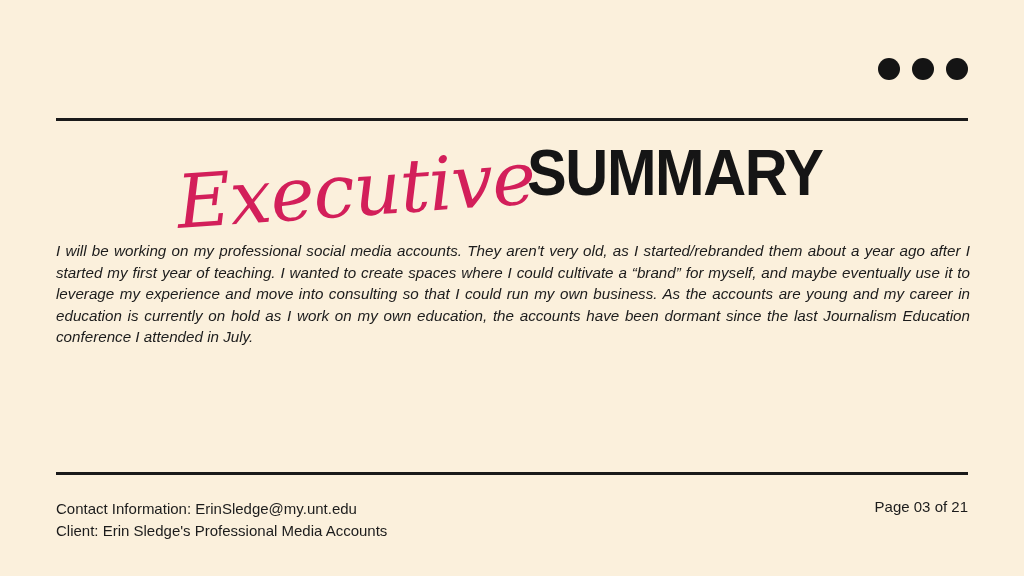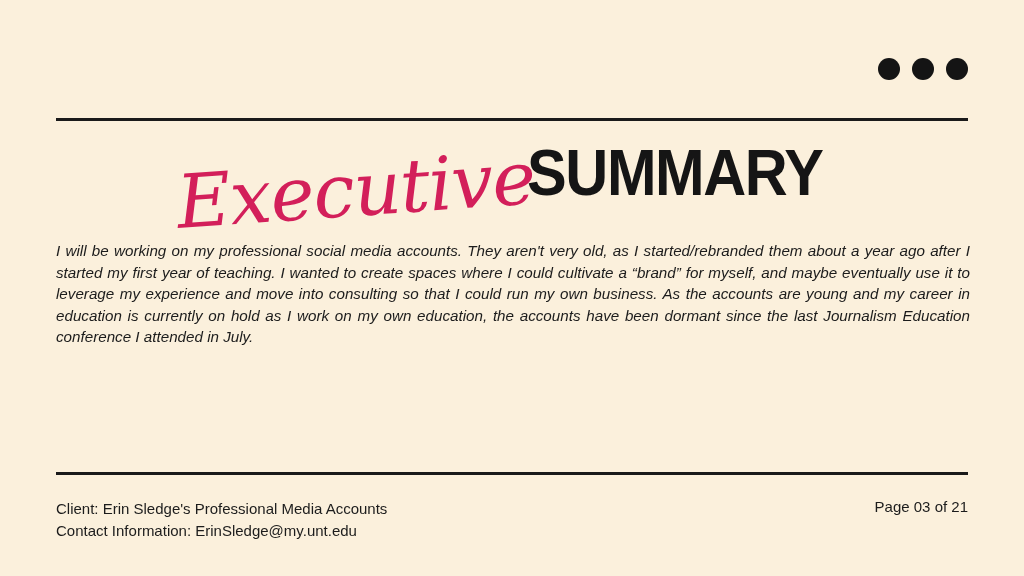--- a/index.html
+++ b/index.html
@@ -133,19 +133,19 @@
 
   <div class="title-wrap">
     <span class="title-script">Executive</span><span class="title-bold">SUMMARY</span>
   </div>
 
   <div class="body-copy">I will be working on my professional social media accounts. They aren't very old, as I started/rebranded them about a year ago after I started my first year of teaching. I wanted to create spaces where I could cultivate a “brand” for myself, and maybe eventually use it to leverage my experience and move into consulting so that I could run my own business. As the accounts are young and my career in education is currently on hold as I work on my own education, the accounts have been dormant since the last Journalism Education conference I attended in July.</div>
 
   <div class="rule rule-bottom"></div>
 
   <div class="footer-left">
+    <div>Contact Information: ErinSledge@my.unt.edu</div>
     <div>Client: Erin Sledge's Professional Media Accounts</div>
-    <div>Contact Information: ErinSledge@my.unt.edu</div>
   </div>
 
   <div class="footer-right">Page 03 of 21</div>
 
 </div>
 
 </body></html>

